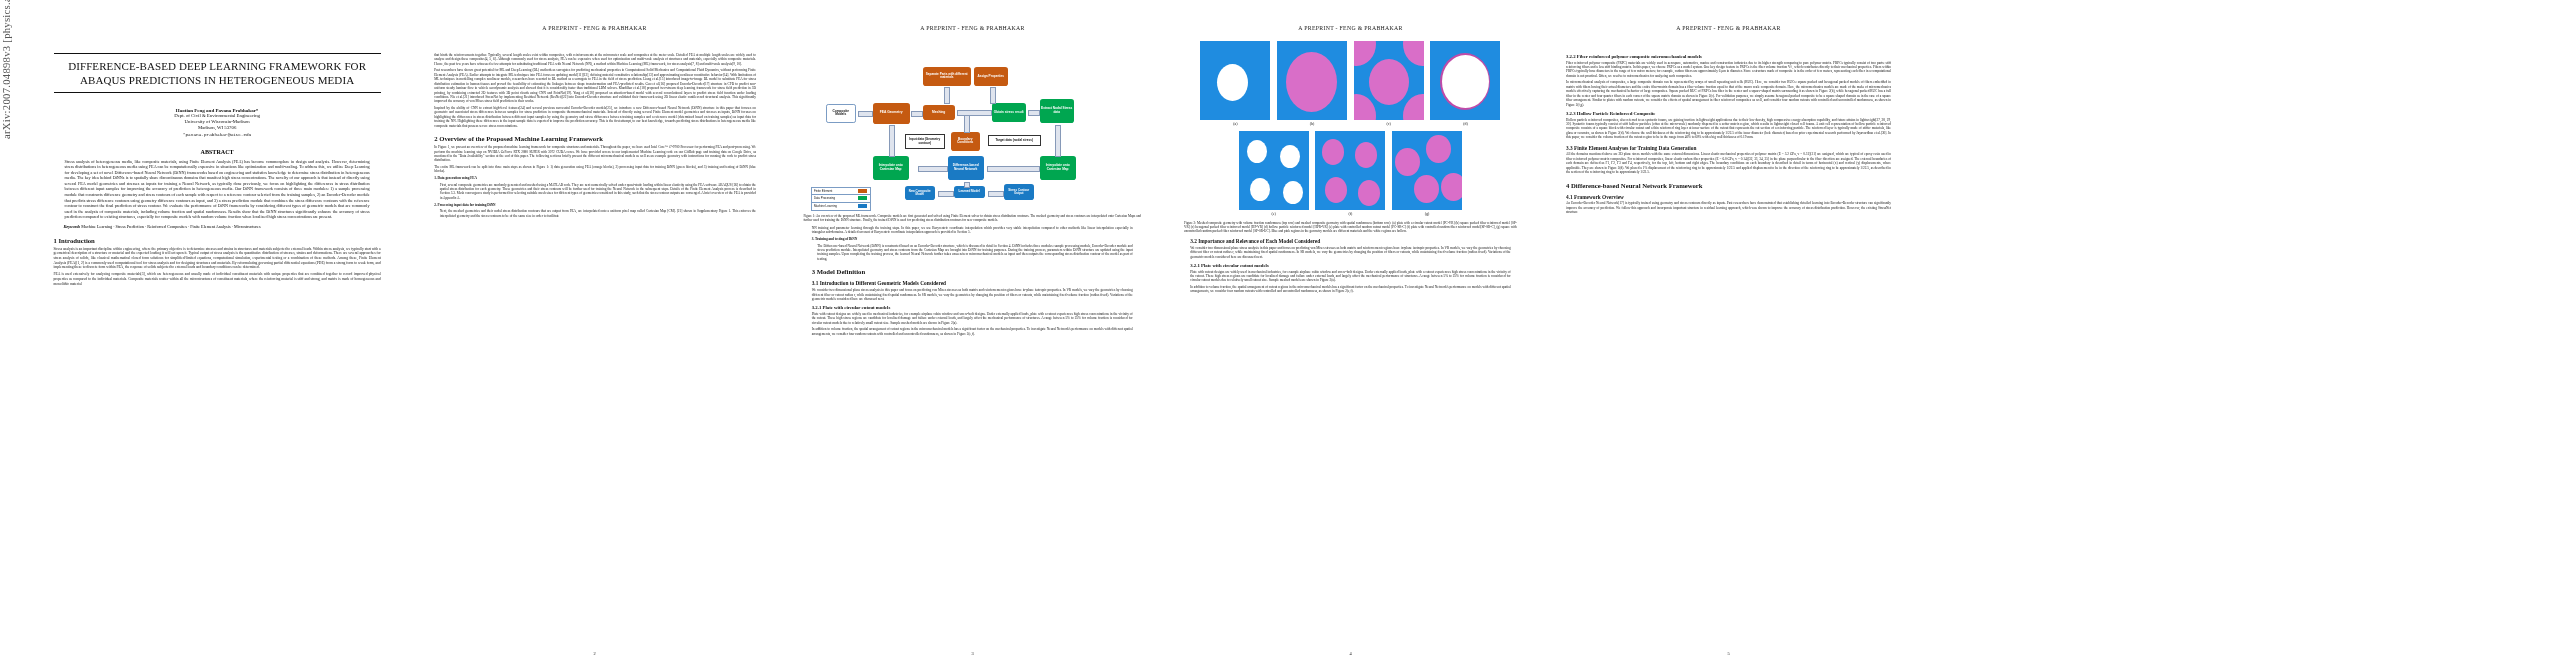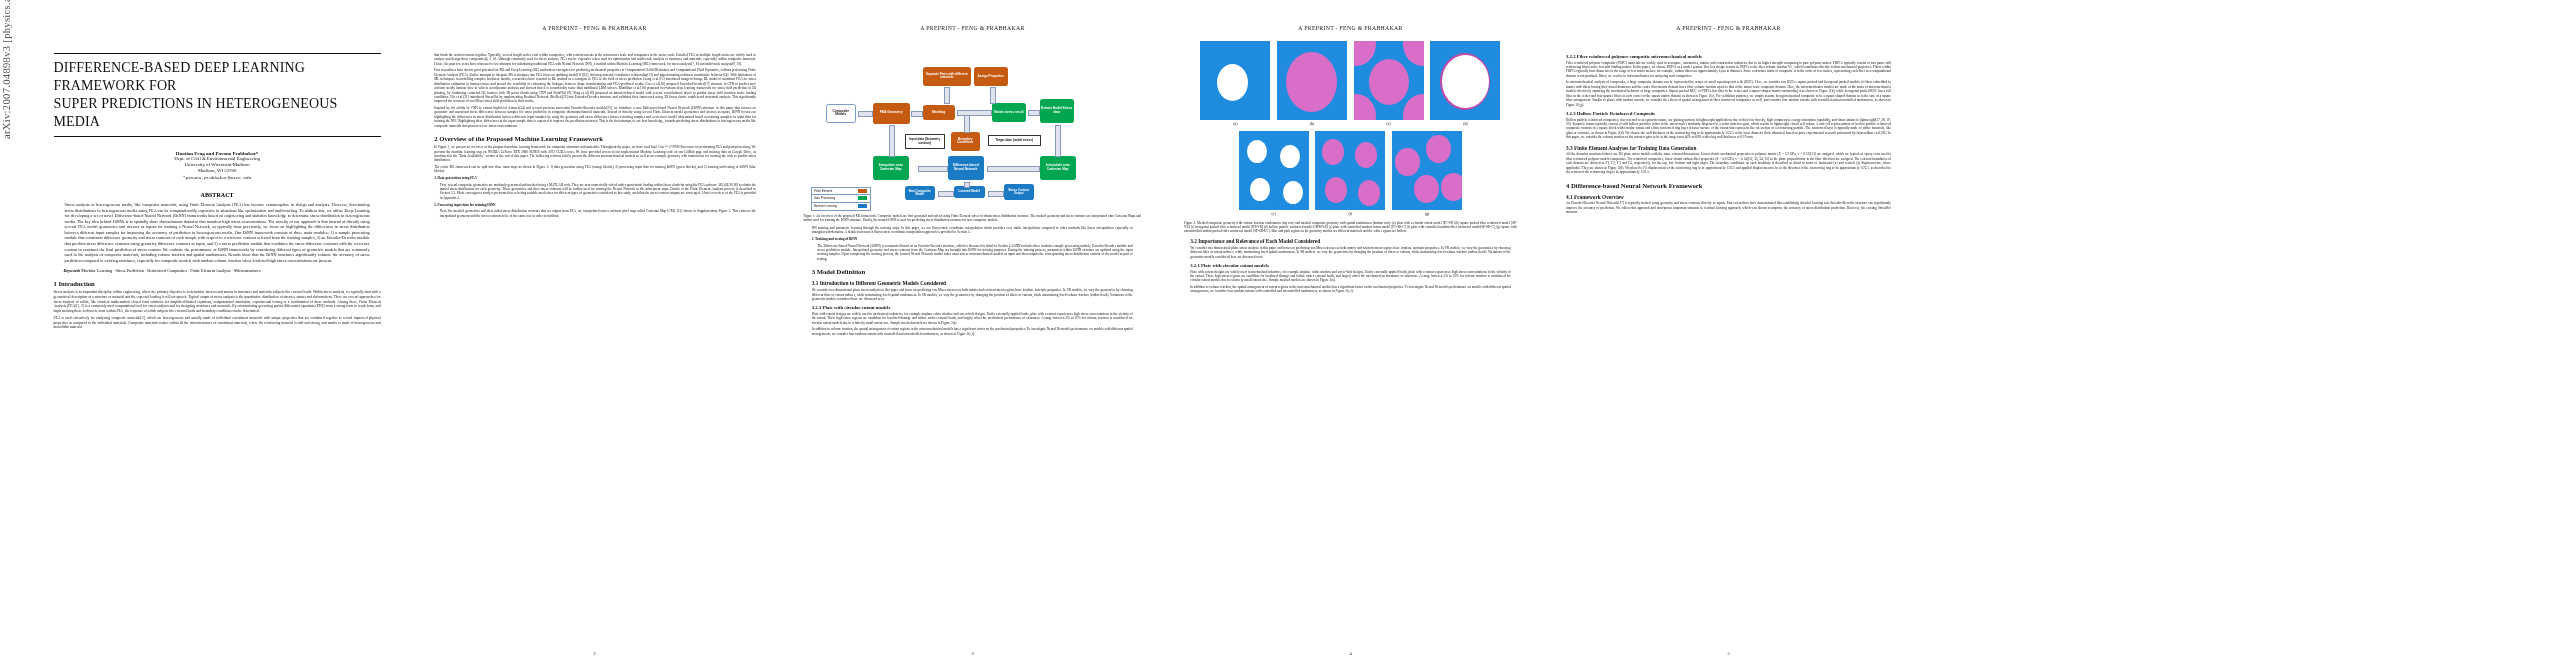--- a/index.html
+++ b/index.html
@@ -17,21 +17,21 @@
   .pg3{left:800px;width:345px;}
   .pg4{left:1178px;width:345px;}
   .pg5{left:1556px;width:345px;}
 
   .hdr{position:absolute;top:24.5px;width:100%;text-align:center;
     font-family:"Liberation Serif",serif;font-size:5.8px;color:#1a1a1a;
     font-variant:small-caps;letter-spacing:0.3px;}
 
   .rule{border-top:1.2px solid #111;margin:0;}
 
-  .ttl{font-variant:small-caps;font-size:14px;line-height:1.28;
+  .ttl{text-align:center;font-variant:small-caps;font-size:11px;line-height:1.28;
       color:#111;margin:5px 0 5px 0;letter-spacing:0.1px;}
 
   .auth{text-align:center;font-size:5px;font-weight:bold;color:#111;margin-top:14.5px;}
   .aff{text-align:center;font-size:4.8px;color:#111;line-height:1.28;}
   .mail{text-align:center;font-family:"Liberation Mono",monospace;font-size:4.4px;color:#111;margin-top:0.6px;}
 
   .abshd{text-align:center;font-variant:small-caps;font-weight:bold;font-size:6.1px;margin:12.2px 0 3.9px;}
   .abs{font-size:4.2px;line-height:1.32;text-align:justify;color:#111;padding:0 1.1px;}
   .kw{font-size:4.2px;line-height:1.32;text-align:justify;margin-top:4.4px;}
   .kw b{font-style:italic;}
@@ -73,21 +73,21 @@
 
 <div class="sheet">
 
   <div class="spine">arXiv:2007.04898v3  [physics.app-ph]  29 Mar 2021</div>
 
   <div class="page pg1">
     <div style="position:absolute;top:53px;left:14.5px;right:3.3px;">
       <div class="rule"></div>
       <div class="ttl">
         <div>DIFFERENCE-BASED DEEP LEARNING FRAMEWORK FOR</div>
-        <div>SUPER PREDICTIONS IN HETEROGENEOUS MEDIA</div>
+        <div>ABAQUS PREDICTIONS IN HETEROGENEOUS MEDIA</div>
       </div>
       <div class="rule"></div>
 
       <div class="auth">Haotian Feng and Pavana Prabhakar*</div>
       <div class="aff">Dept. of Civil &amp; Environmental Engineering</div>
       <div class="aff">University of Wisconsin-Madison</div>
       <div class="aff">Madison, WI 53706</div>
       <div class="mail">*pavana.prabhakar@wisc.edu</div>
 
       <div class="abshd">ABSTRACT</div>

